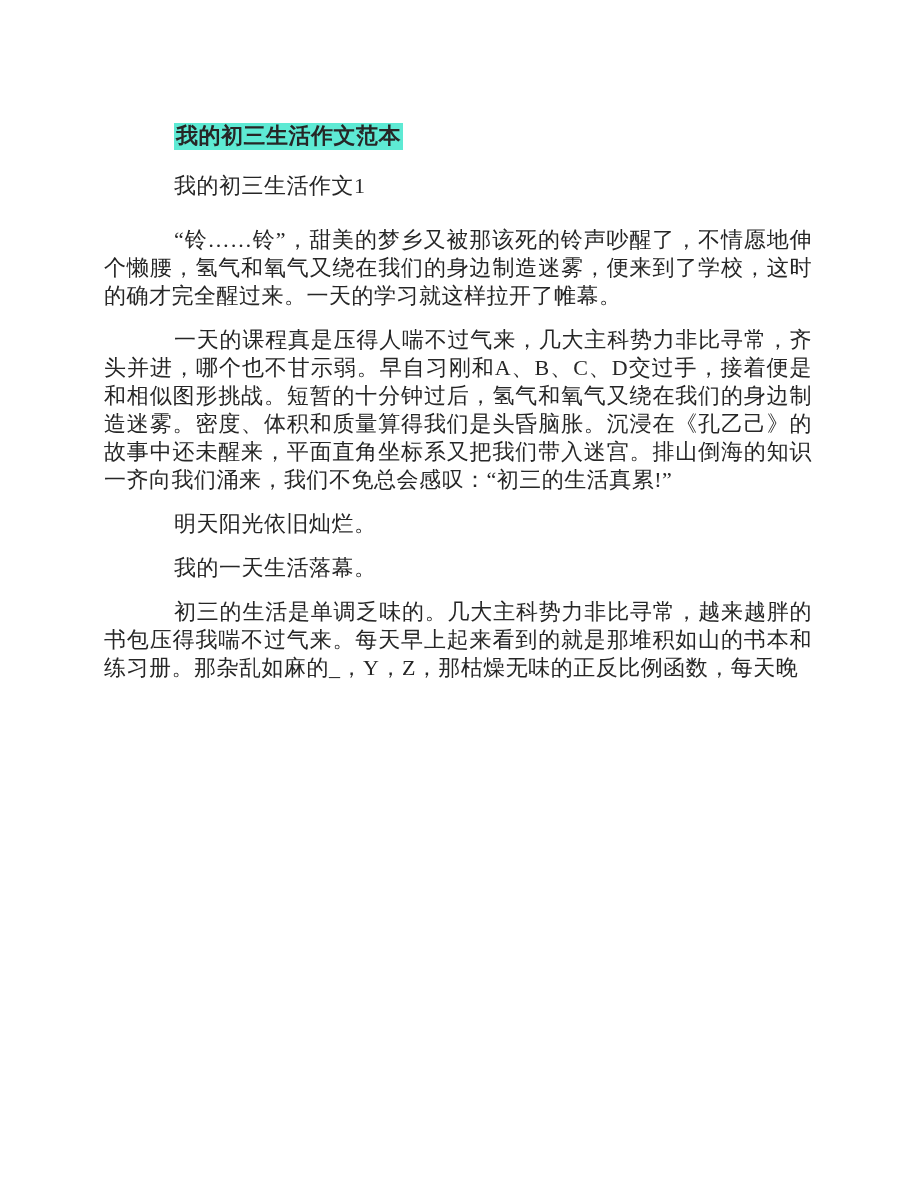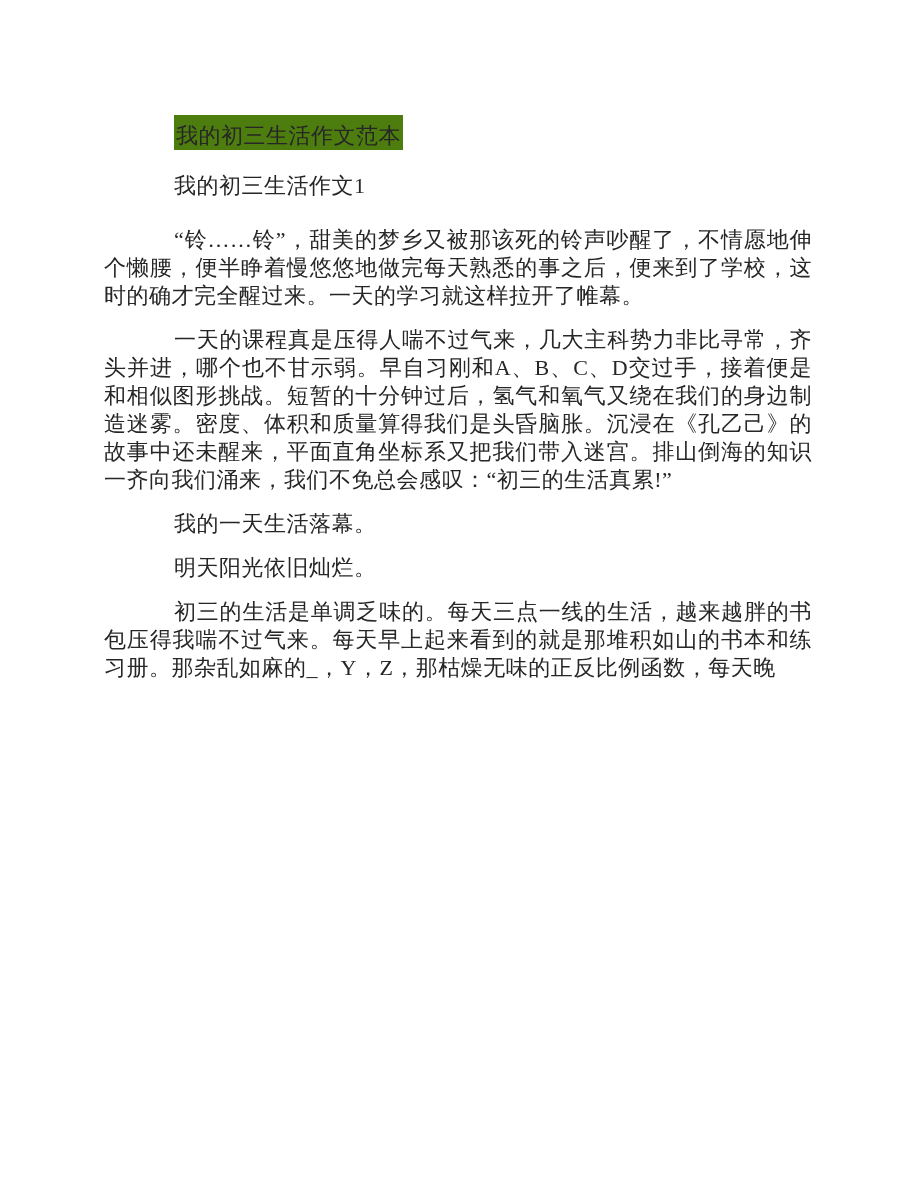--- a/index.html
+++ b/index.html
@@ -31,40 +31,41 @@
     word-break: break-all;
     line-break: anywhere;
   }
   .title-line {
     margin-bottom: 22px;
   }
   .subtitle-line {
     margin-bottom: 26px;
   }
   .hl {
-    background: #4d7c0f;
-    padding: 8px 2px 2px 2px;
+    background: #5eead4;
+    padding: 0 2px 2px 2px;
+    font-weight: bold;
   }
 </style>
 </head>
 <body>
 
 <div class="doc-page">
 
   <p class="para title-line"><span class="hl">我的初三生活作文范本</span></p>
 
   <p class="para subtitle-line">我的初三生活作文1</p>
 
-  <p class="para">“铃……铃”，甜美的梦乡又被那该死的铃声吵醒了，不情愿地伸个懒腰，便半睁着慢悠悠地做完每天熟悉的事之后，便来到了学校，这时的确才完全醒过来。一天的学习就这样拉开了帷幕。</p>
+  <p class="para">“铃……铃”，甜美的梦乡又被那该死的铃声吵醒了，不情愿地伸个懒腰，氢气和氧气又绕在我们的身边制造迷雾，便来到了学校，这时的确才完全醒过来。一天的学习就这样拉开了帷幕。</p>
 
   <p class="para">一天的课程真是压得人喘不过气来，几大主科势力非比寻常，齐头并进，哪个也不甘示弱。早自习刚和A、B、C、D交过手，接着便是和相似图形挑战。短暂的十分钟过后，氢气和氧气又绕在我们的身边制造迷雾。密度、体积和质量算得我们是头昏脑胀。沉浸在《孔乙己》的故事中还未醒来，平面直角坐标系又把我们带入迷宫。排山倒海的知识一齐向我们涌来，我们不免总会感叹：“初三的生活真累!”</p>
 
 
 
 
+  <p class="para">明天阳光依旧灿烂。</p>
+
   <p class="para">我的一天生活落幕。</p>
 
-  <p class="para">明天阳光依旧灿烂。</p>
 
-
-  <p class="para">初三的生活是单调乏味的。每天三点一线的生活，越来越胖的书包压得我喘不过气来。每天早上起来看到的就是那堆积如山的书本和练习册。那杂乱如麻的_，Y，Z，那枯燥无味的正反比例函数，每天晚</p>
+  <p class="para">初三的生活是单调乏味的。几大主科势力非比寻常，越来越胖的书包压得我喘不过气来。每天早上起来看到的就是那堆积如山的书本和练习册。那杂乱如麻的_，Y，Z，那枯燥无味的正反比例函数，每天晚</p>
 
 </div>
 
 </body></html>

